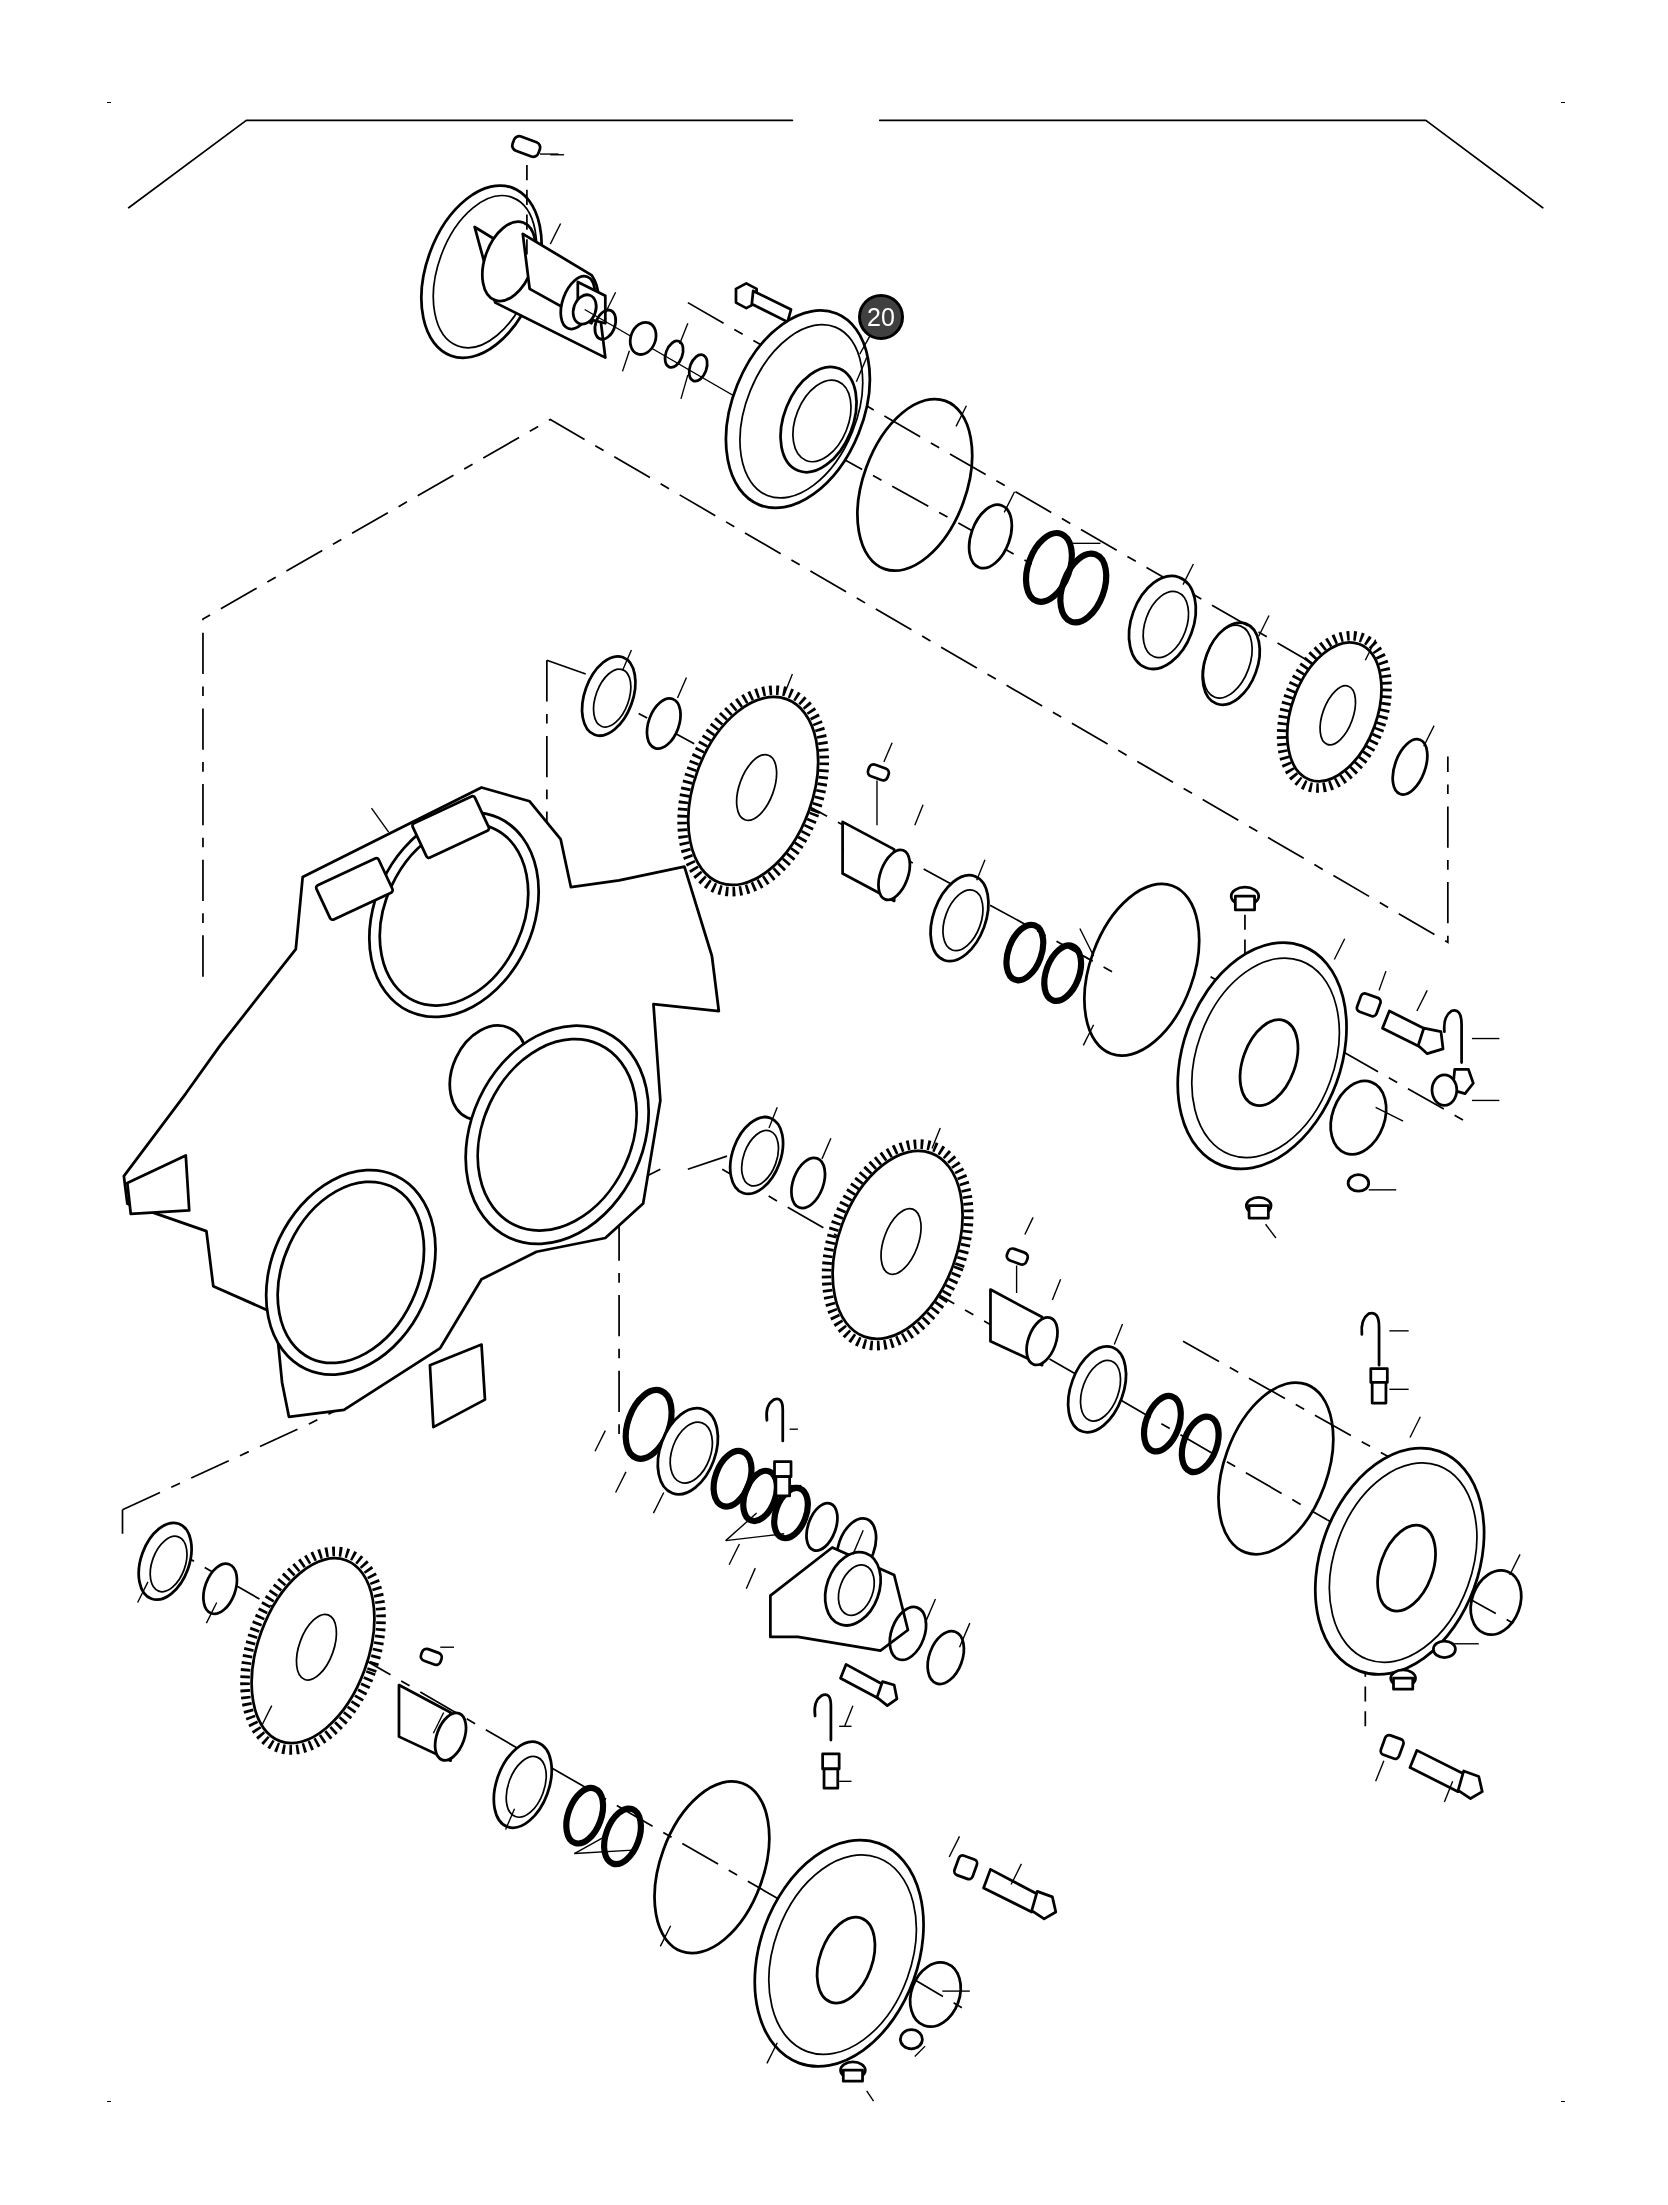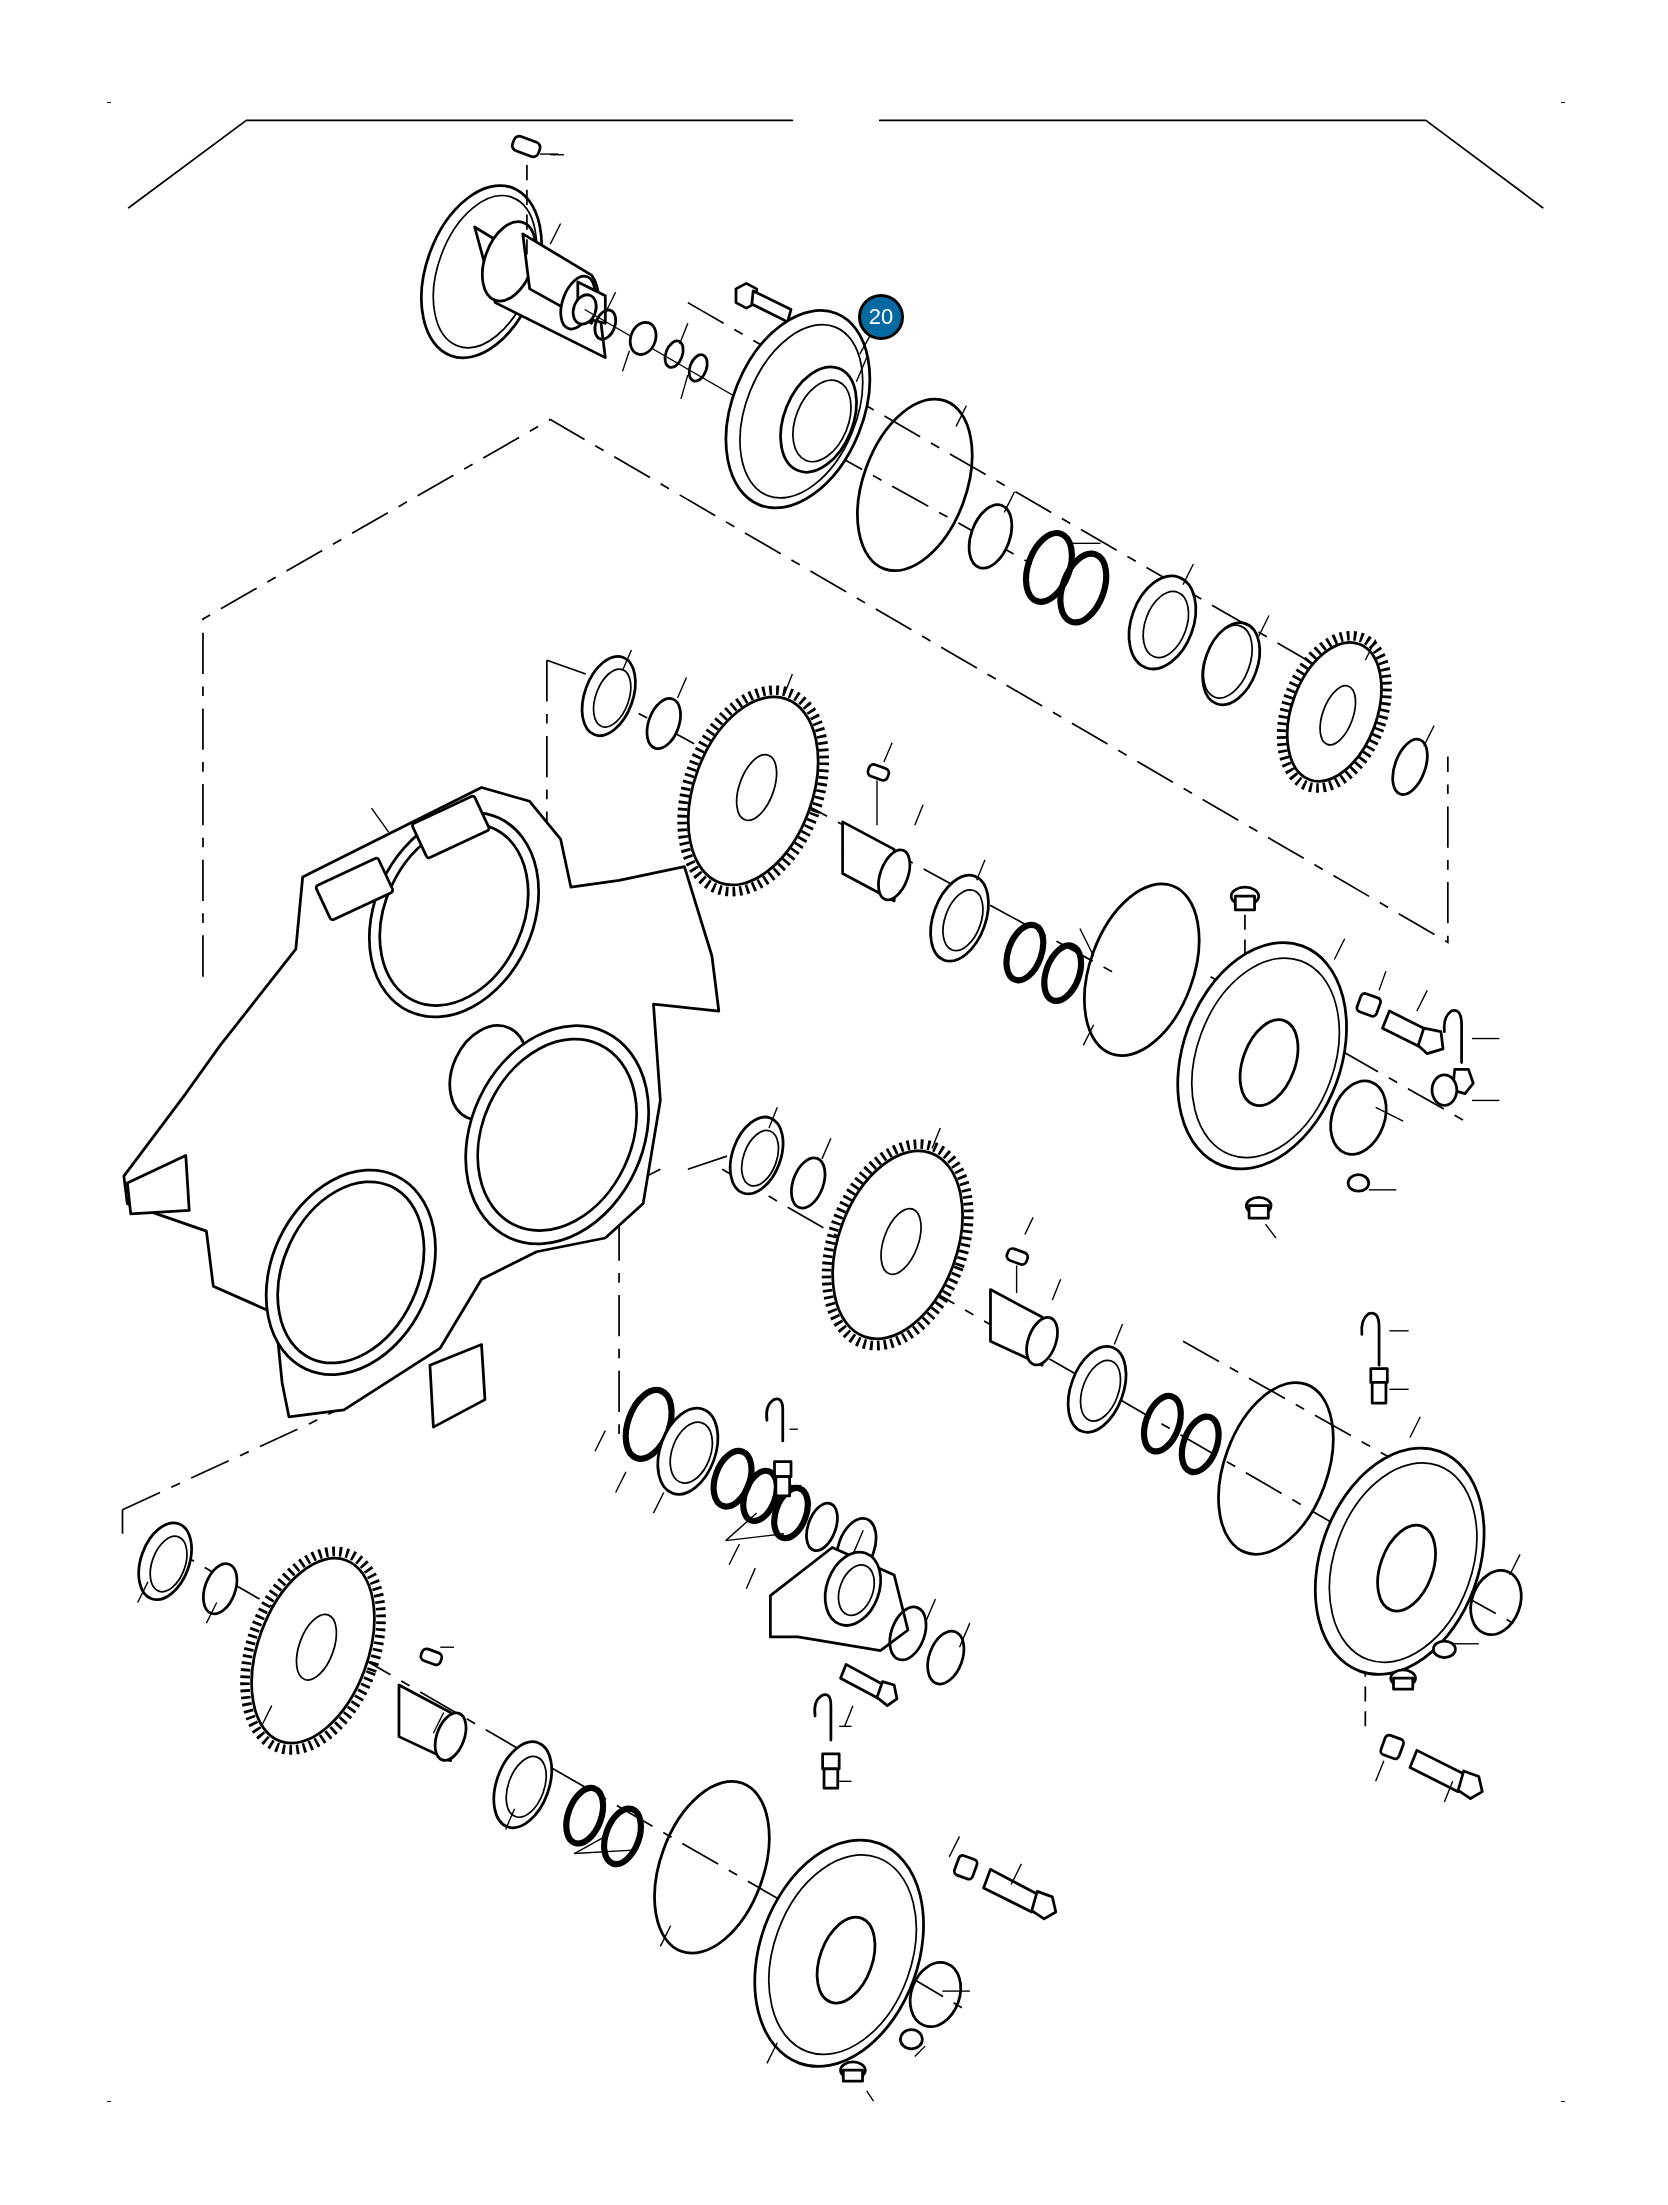--- a/index.html
+++ b/index.html
@@ -7,21 +7,21 @@
   #diagram { position:absolute; left:0; top:0; width:1668px; height:2205px; }
   .ln { stroke:#000; fill:none; stroke-width:4; stroke-linecap:round; stroke-linejoin:round; }
   .thin { stroke:#000; fill:none; stroke-width:2.5; stroke-linecap:round; stroke-linejoin:round; }
   .hair { stroke:#000; fill:none; stroke-width:2; }
   .dash { stroke:#000; fill:none; stroke-width:2.5; stroke-dasharray:60 18 14 18; }
   .dash2 { stroke:#000; fill:none; stroke-width:2.5; stroke-dasharray:22 14; }
   .thick { stroke:#000; fill:none; stroke-width:9; }
   .wfill { fill:#fff; }
   .gear { stroke:#000; fill:#fff; stroke-width:4; }
   .teeth { stroke:#000; fill:none; stroke-width:14; stroke-dasharray:4 6; }
-  .callout-badge { position:absolute; width:40px; height:40px; border-radius:50%; background:#0369a1; border:3.4px solid #000; color:#fff; font-family:"Liberation Sans", sans-serif; font-size:22px; display:flex; align-items:center; justify-content:center; box-sizing:content-box; cursor:pointer; }
+  .callout-badge { position:absolute; width:40px; height:40px; border-radius:50%; background:#404040; border:3.4px solid #000; color:#fff; font-family:"Liberation Sans", sans-serif; font-size:25px; display:flex; align-items:center; justify-content:center; box-sizing:content-box; cursor:pointer; }
   .tick { position:absolute; width:4.1px; height:1.4px; background:#000; }
 </style>
 </head>
 <body>
 
 <svg id="diagram" viewBox="0 0 2425 3206" xmlns="http://www.w3.org/2000/svg">
 
   <g>
     <polyline class="thin" points="187,302 358,175 1152,175"></polyline>
     <polyline class="thin" points="1279,175 2073,175 2243,302"></polyline>

